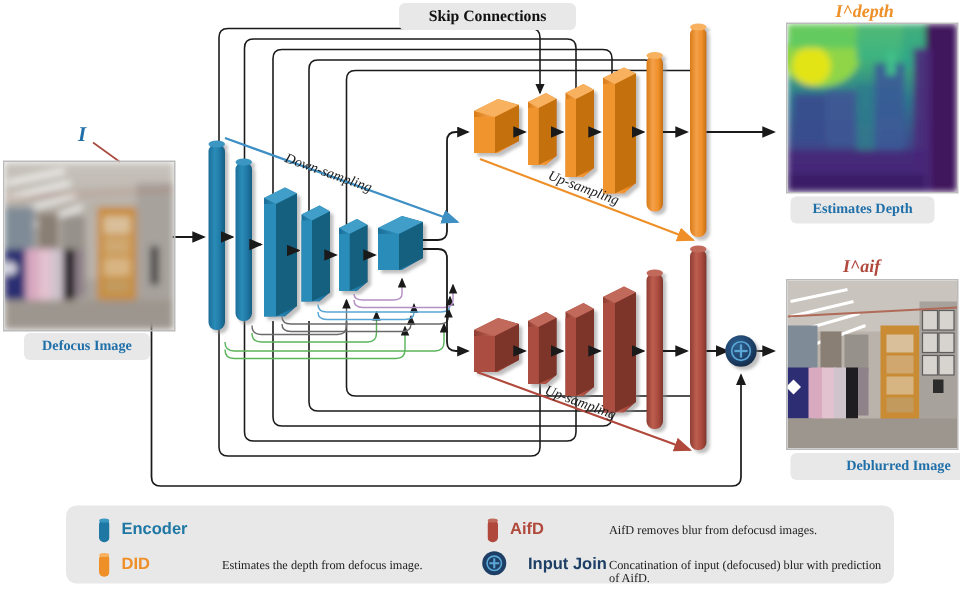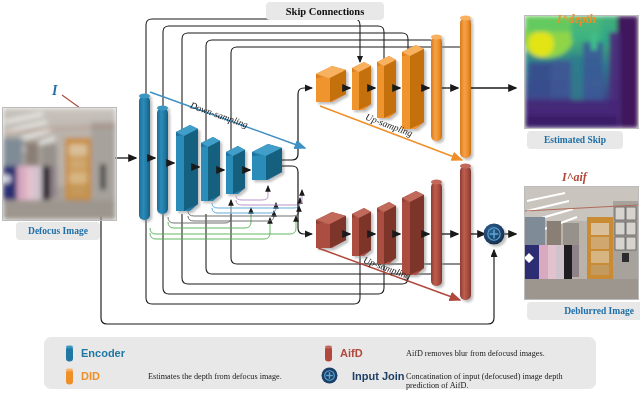--- a/index.html
+++ b/index.html
@@ -406,26 +406,26 @@
   </div>
 
   <div class="italic-tag" style="left:52px;top:83px;font-size:14px;color:#1f6fa8;font-weight:bold;">
     <span>I</span>
   </div>
 
   <div class="chip" style="left:16px;top:222px;width:84px;height:18px;font-size:9.5px;">
     <span>Defocus Image</span>
   </div>
 
-  <div class="italic-tag" style="left:557px;top:12px;font-size:12px;color:#ef8f28;font-weight:bold;">
+  <div class="italic-tag" style="left:557px;top:0px;font-size:12px;color:#ef8f28;font-weight:bold;">
     <span>I^depth</span>
   </div>
 
   <div class="chip" style="left:527px;top:131px;width:96px;height:18px;font-size:9.5px;">
-    <span>Estimated Skip</span>
+    <span>Estimates Depth</span>
   </div>
 
   <div class="italic-tag" style="left:562px;top:170px;font-size:12px;color:#b1483c;font-weight:bold;">
     <span>I^aif</span>
   </div>
 
   <div class="chip" style="left:527px;top:302px;width:96px;height:18px;font-size:9.5px;padding-left:24px;">
     <span>Deblurred Image</span>
   </div>
 
@@ -459,16 +459,16 @@
 
     <div class="lg-swatch" style="left:277px;top:30px;width:17px;height:17px;">
       <svg width="17" height="17" viewBox="0 0 17 17">
         <circle cx="8.5" cy="8.5" r="8" fill="#1d3f66"></circle>
         <circle cx="8.5" cy="8.5" r="4.8" fill="none" stroke="#5aa6d6" stroke-width="1.1"></circle>
         <line x1="5.2" y1="8.5" x2="11.8" y2="8.5" stroke="#5aa6d6" stroke-width="1.4"></line>
         <line x1="8.5" y1="5.2" x2="8.5" y2="11.8" stroke="#5aa6d6" stroke-width="1.4"></line>
       </svg>
     </div>
     <div class="lg-title" style="left:308px;top:33px;color:#1d3f66;">Input Join</div>
-    <div class="lg-desc" style="left:362px;top:35px;">Concatination of input (defocused) image depth prediction of AifD.</div>
+    <div class="lg-desc" style="left:362px;top:35px;">Concatination of input (defocused) blur with prediction of AifD.</div>
   </div>
 
 </div>
 
 </body></html>

